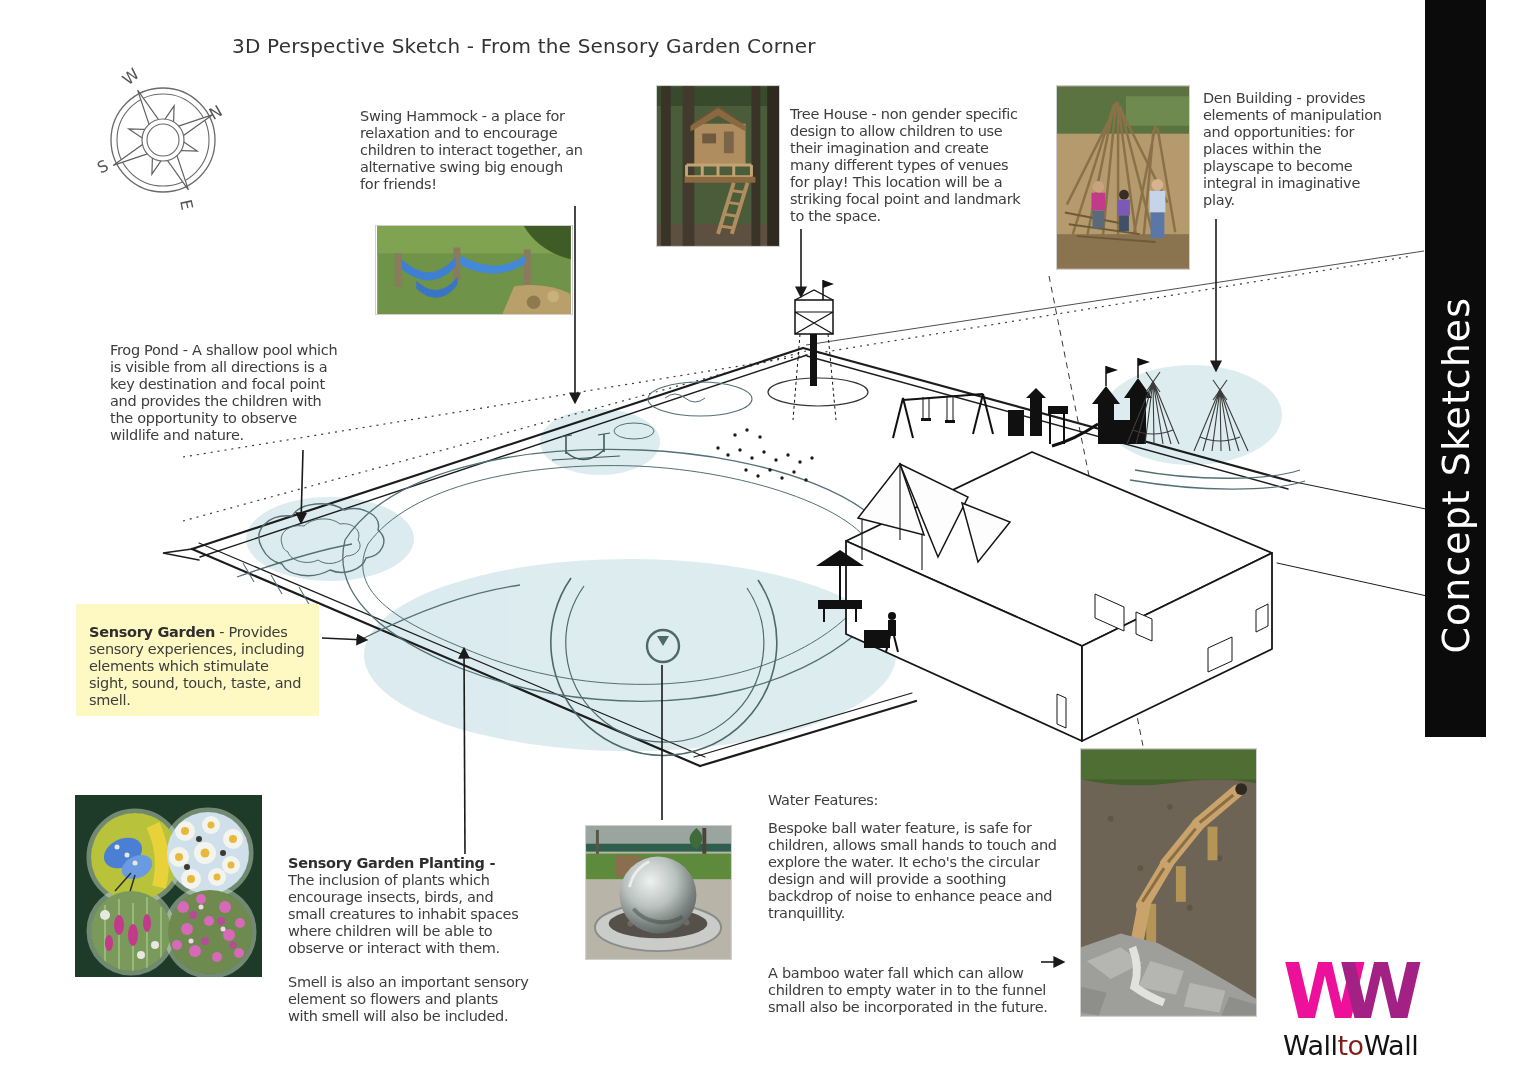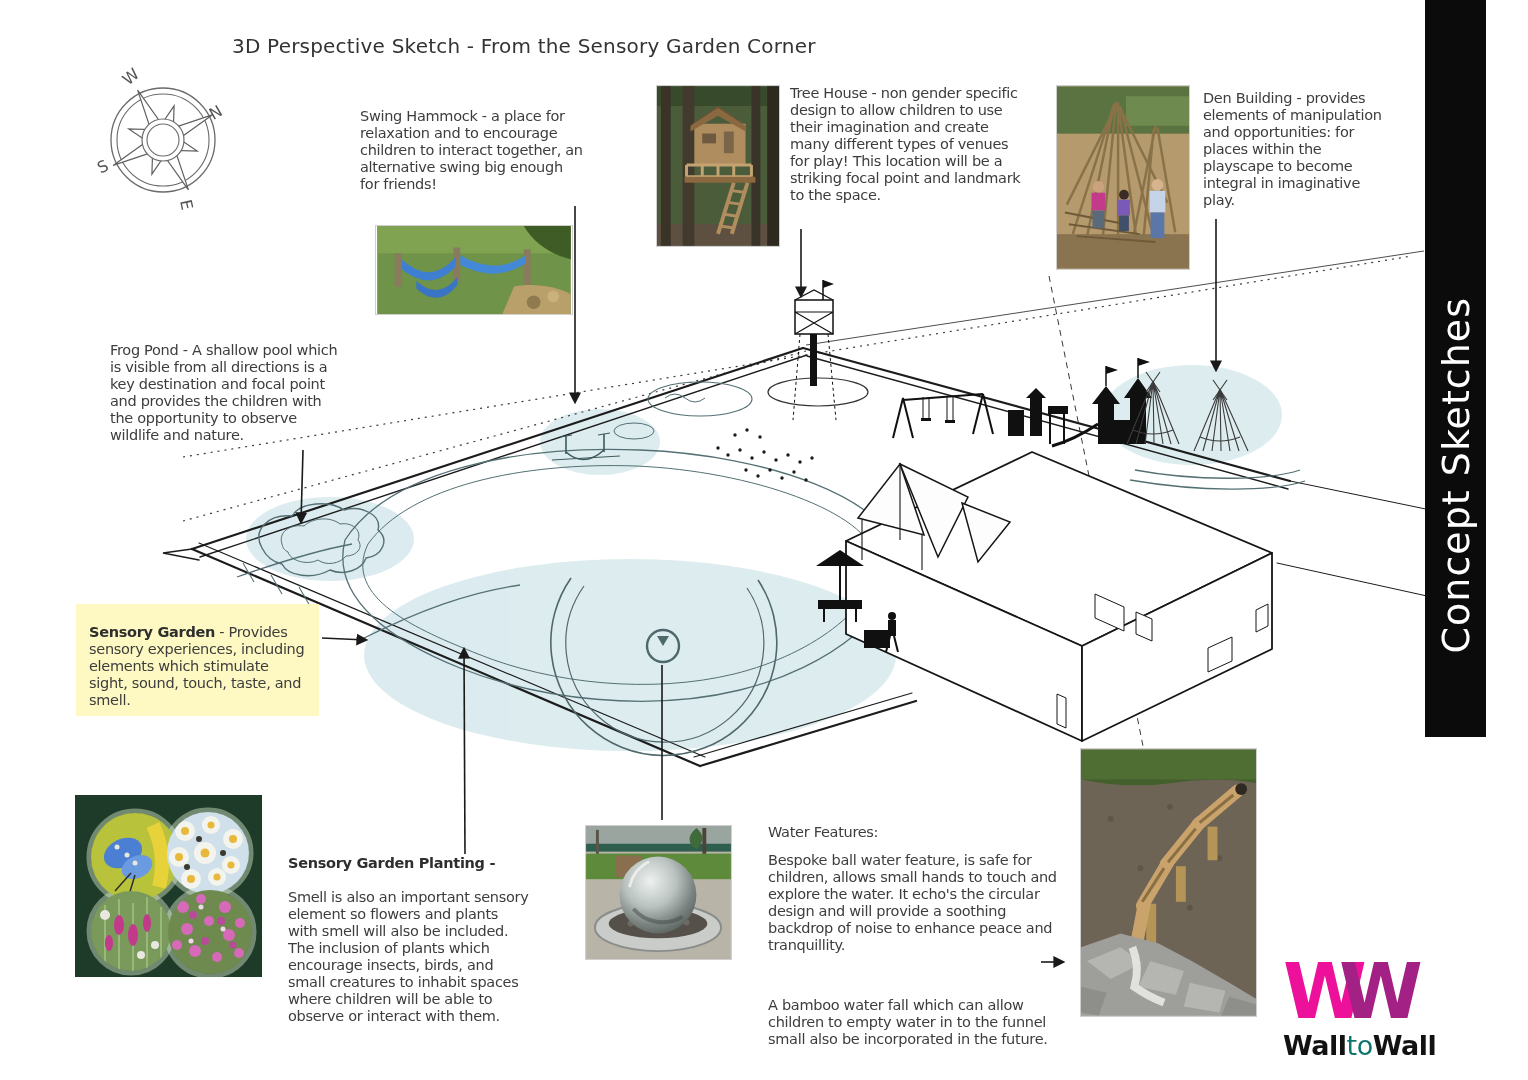--- a/index.html
+++ b/index.html
@@ -13,22 +13,22 @@
             justify-content:flex-end;flex-direction:column;padding-bottom:84px;box-sizing:border-box;}
   #side-tab-label{writing-mode:vertical-rl;transform:rotate(180deg);color:#ffffff;
                   font-size:38px;letter-spacing:1px;white-space:nowrap;}
   .photo{border:1px solid #cfcfcf;box-sizing:border-box;}
   #sensory-box{left:76px;top:604px;width:243px;height:112px;}
   #sensory-box .note{position:absolute;left:13px;top:20px;width:218px;}
   #logo{left:1283px;top:958px;width:160px;height:118px;}
   #logo .w{position:absolute;top:-16px;font-size:76px;font-weight:800;line-height:100px;
            font-family:"DejaVu Sans",sans-serif;}
   #logo-text{position:absolute;left:0;top:72px;font-size:27px;color:#121212;letter-spacing:-0.5px;}
-  #logo-text .bold{font-weight:700;}
-  #logo-text .lt{font-weight:400;color:#0f766e;}
+  #logo-text .bold{font-weight:400;}
+  #logo-text .lt{font-weight:400;color:#7f1d1d;}
   svg{display:block;}
   svg text{font-family:"DejaVu Sans",sans-serif;}
 </style>
 </head>
 <body>
 
 <div id="page">
 
   <div class="abs" id="page-title">3D Perspective Sketch - From the Sensory Garden Corner</div>
 
@@ -439,37 +439,37 @@
       <g fill="#f0d8ec">
           <circle cx="126" cy="112" r="2.5"></circle>
           <circle cx="148" cy="134" r="2.5"></circle>
           <circle cx="116" cy="146" r="2.5"></circle>
         </g>
     </g>
   </svg>
 
   <div class="abs note" style="left:360px;top:108px;width:224px;">Swing Hammock - a place for relaxation and to encourage children to interact together, an alternative swing big enough for friends!</div>
 
-  <div class="abs note" style="left:790px;top:85px;width:240px;">Tree House - non gender specific design to allow children to use their imagination and create many different types of venues for play! This location will be a striking focal point and landmark to the space.</div>
+  <div class="abs note" style="left:790px;top:106px;width:240px;">Tree House - non gender specific design to allow children to use their imagination and create many different types of venues for play! This location will be a striking focal point and landmark to the space.</div>
 
   <div class="abs note" style="left:1203px;top:90px;width:190px;">Den Building - provides elements of manipulation and opportunities: for places within the playscape to become integral in imaginative play.</div>
 
   <div class="abs note" style="left:110px;top:342px;width:228px;">Frog Pond -  A shallow pool which is visible from all directions is a key destination and focal point and provides the children with the opportunity to observe wildlife and nature.</div>
 
   <div class="abs" id="sensory-box" style="background:#fef9c3;">
     <div class="note"><b>Sensory Garden</b><span> - Provides sensory experiences, including elements which stimulate sight, sound, touch, taste, and smell.</span></div>
   </div>
 
   <div class="abs note" style="left:288px;top:855px;width:242px;">
     <b>Sensory Garden Planting -</b>
+    <div>The inclusion of plants which encourage insects, birds, and small creatures to inhabit spaces where children will be able to observe or interact with them.</div>
     <div style="margin-top:17px;">Smell is also an important sensory element so flowers and plants with smell will also be included.</div>
-    <div>The inclusion of plants which encourage insects, birds, and small creatures to inhabit spaces where children will be able to observe or interact with them.</div>
   </div>
 
-  <div class="abs note" style="left:768px;top:824px;width:296px;">
+  <div class="abs note" style="left:768px;top:792px;width:296px;">
     <div>Water Features:</div>
     <div style="margin-top:11px;">Bespoke ball water feature, is safe for children, allows small hands to touch and explore the water. It echo's the circular design and will provide a soothing backdrop of noise to enhance peace and tranquillity.</div>
     <div style="margin-top:43px;">A bamboo water fall which can allow children to empty water in to the funnel small also be incorporated in the future.</div>
   </div>
 
   <div class="abs" id="side-tab" style="background:#0b0b0b;">
     <div id="side-tab-label">Concept Sketches</div>
   </div>
 
   <div class="abs" id="logo">

